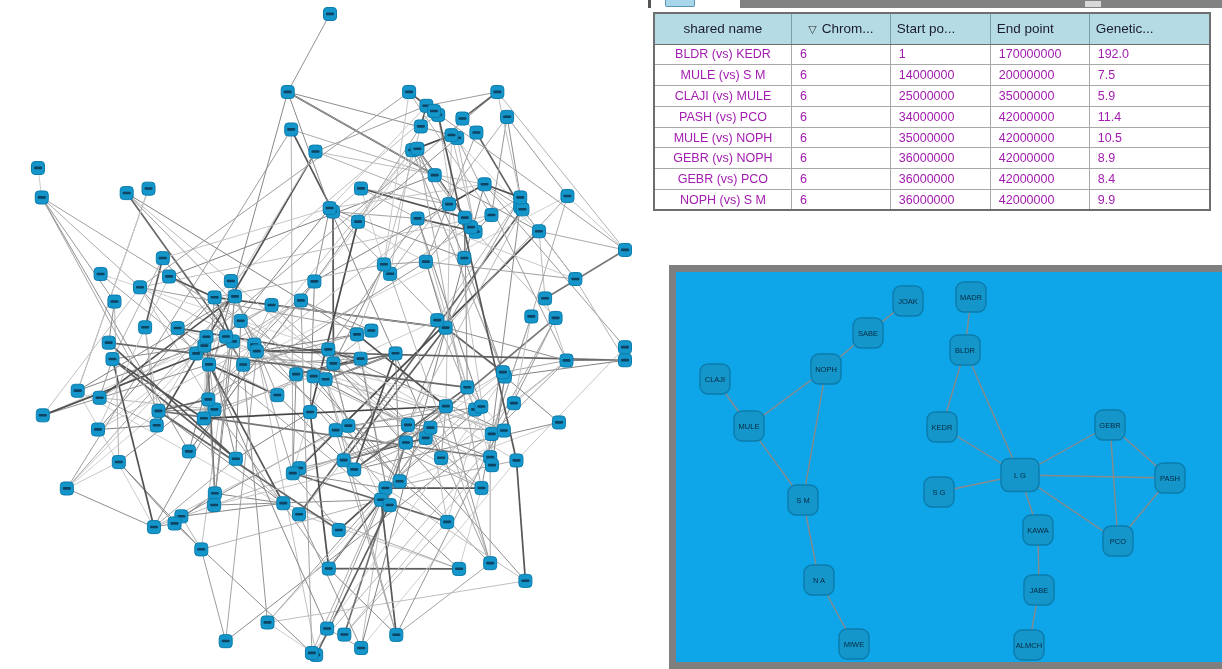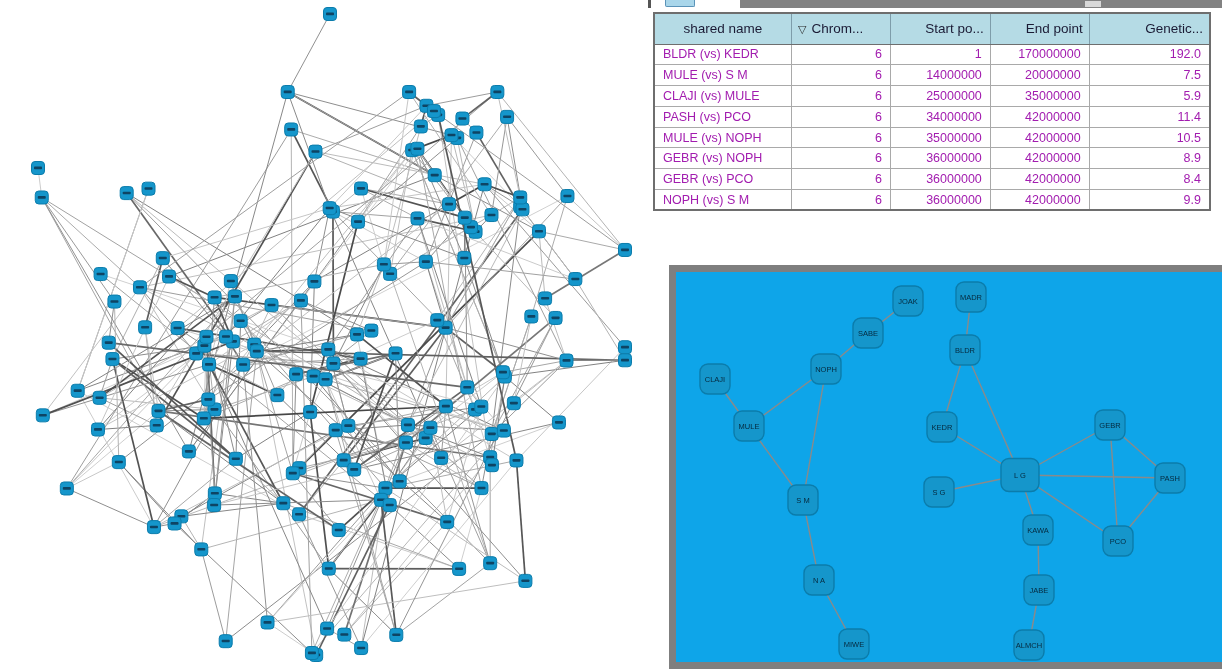--- a/index.html
+++ b/index.html
@@ -27,21 +27,21 @@
   }
   table.attr-table th{
     background:#b5dbe5;height:31px;font-size:13.5px;font-weight:400;color:#1b1b35;
     border-right:1px solid #7e9daa;border-bottom:1px solid #6e6e6e;
     padding:0 6px;overflow:hidden;white-space:nowrap;box-sizing:border-box;
   }
   table.attr-table td{
     height:20.8px;font-size:12.5px;color:#a21caf;
     border:1px solid #a9a9a9;padding:0 8px;white-space:nowrap;overflow:hidden;box-sizing:border-box;
   }
-  .al-left{text-align:left}.al-right{text-align:right}.al-center{text-align:center}
+  .al-left{text-align:center}.al-right{text-align:left}.al-center{text-align:center}
   .filter-icon{font-size:11px;color:#2a2a2a;margin-right:5px;}
 
   
   .graph-panel{
     position:absolute;left:21px;top:265px;width:553px;height:390px;
     border:7px solid #7f7f7f;background:#0ea5e9;
   }
   .graph-panel svg{display:block;}
   .small-node-label{font-family:"Liberation Sans",sans-serif;font-size:7.5px;fill:#05293d;}
 </style>

